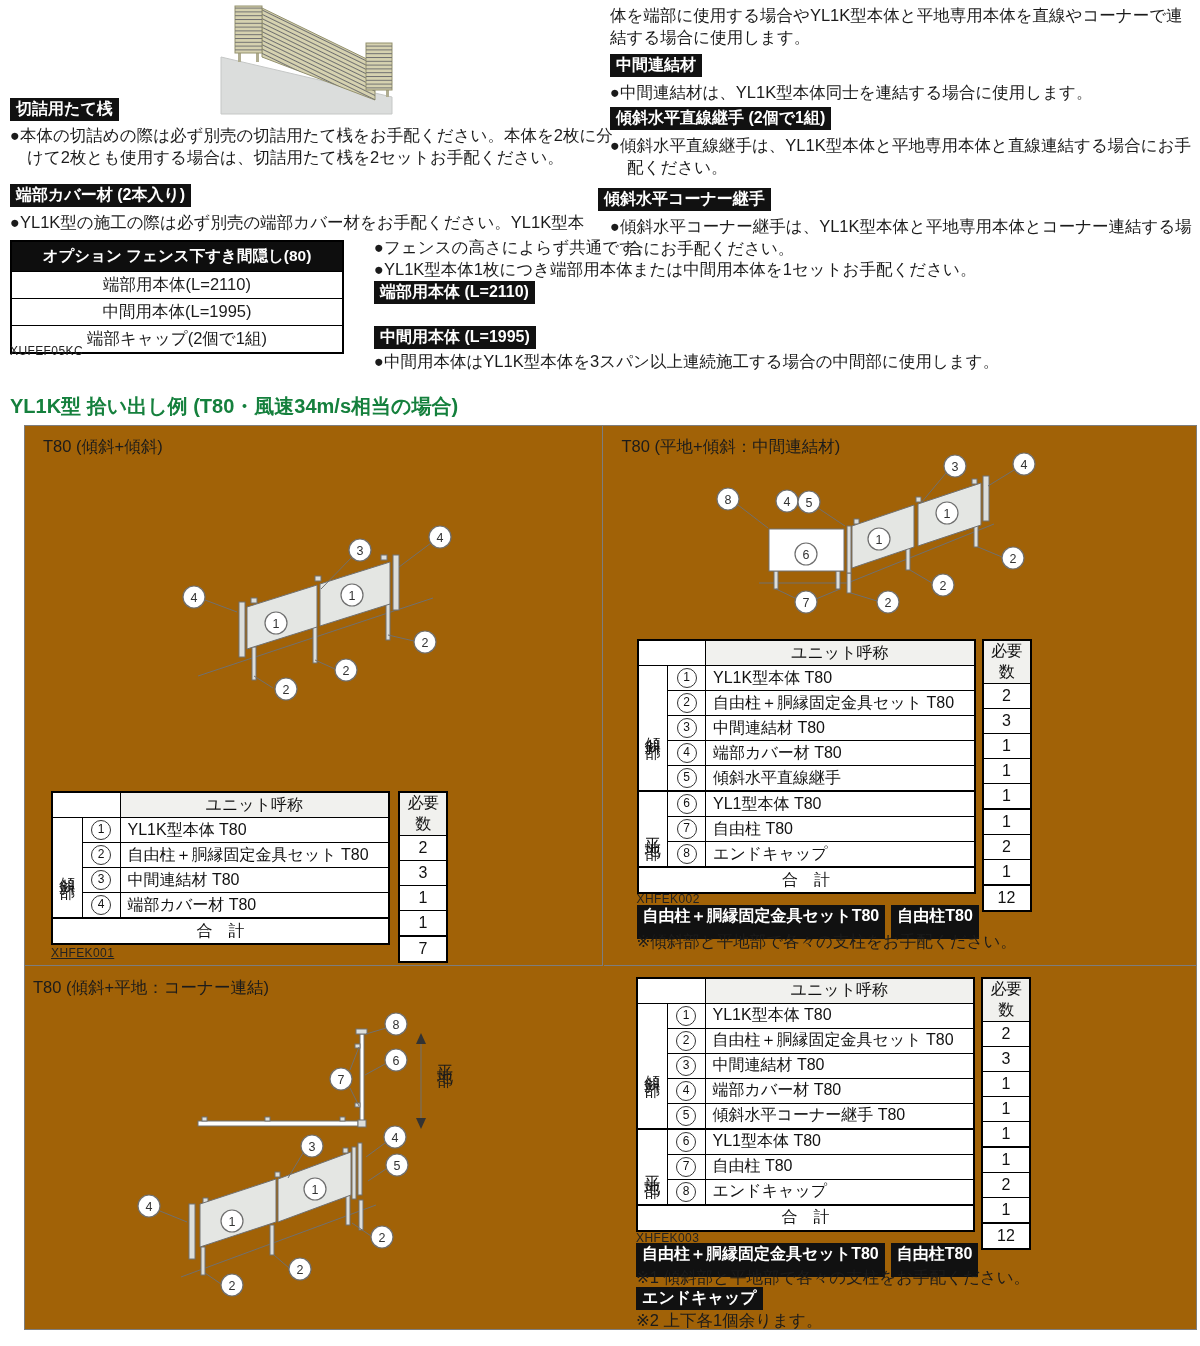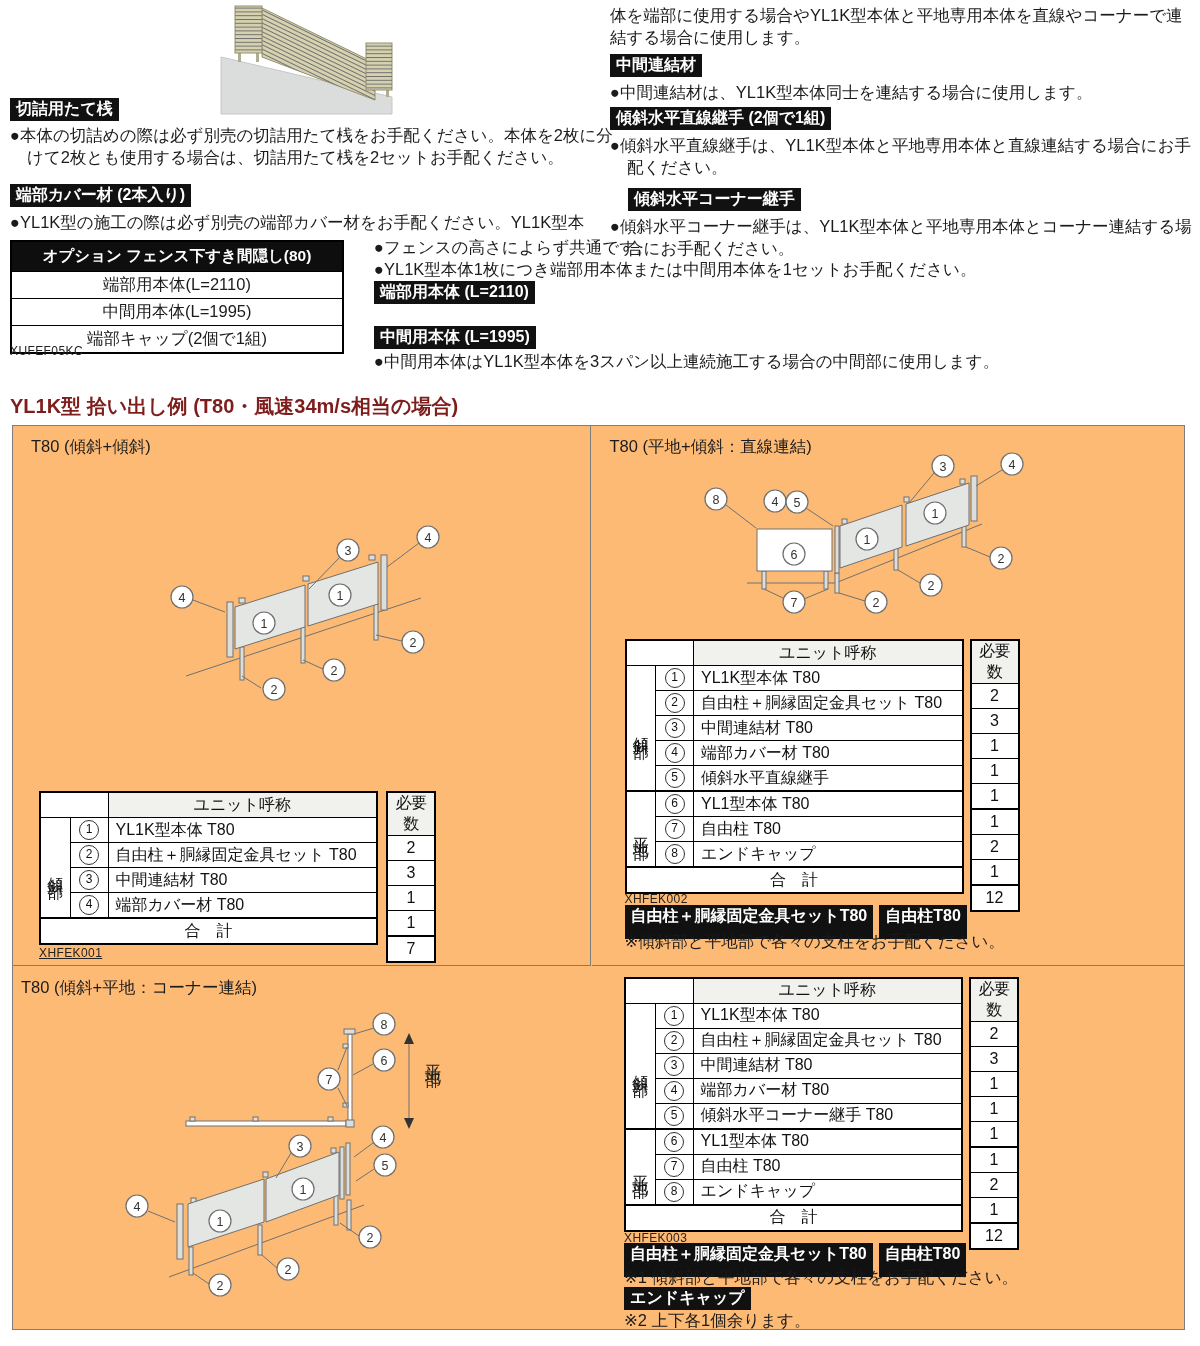--- a/index.html
+++ b/index.html
@@ -5,28 +5,28 @@
   html,body{margin:0;padding:0;background:#fff;}
   #page{position:relative;width:1200px;height:1346px;background:#fff;overflow:hidden;
         font-family:"Liberation Sans","DejaVu Sans",sans-serif;color:#1b1b1b;}
   .t{position:absolute;font-size:16.5px;line-height:1.34;}
   .hang{padding-left:17px;text-indent:-17px;}
   .lbl{position:absolute;background:#111;color:#fff;font-weight:bold;font-size:16px;
        line-height:1;padding:3px 6px 4px;white-space:nowrap;}
   .lbl2{display:inline-block;background:#111;color:#fff;font-weight:bold;font-size:16px;
         line-height:1;padding:3px 6px 15px;white-space:nowrap;}
   .code{position:absolute;font-size:12px;color:#222;letter-spacing:.4px;}
-  .stitle{position:absolute;font-size:20px;font-weight:bold;color:#7f1d1d;}
+  .stitle{position:absolute;font-size:20px;font-weight:bold;color:#15803d;}
   .ptitle{position:absolute;font-size:16.5px;color:#1b1b1b;}
   
   .opt{position:absolute;left:10px;top:240px;width:330px;border:2px solid #000;background:#fff;}
   .opt-h{background:#0e0e0e;color:#fff;font-weight:bold;text-align:center;font-size:15.5px;padding:4px 0;}
   .opt-r{border-top:1px solid #000;text-align:center;font-size:16.5px;padding:2px 0;}
   
-  #grid{position:absolute;left:12px;top:425px;width:1171px;height:903px;border:1.5px solid #7d7d7d;background:#fdba74;}
+  #grid{position:absolute;left:24px;top:425px;width:1171px;height:903px;border:1.5px solid #7d7d7d;background:#a16207;}
   .panel{position:absolute;}
   #p1{left:0;top:0;width:577px;height:539px;border-right:1.5px solid #7d7d7d;border-bottom:1.5px solid #7d7d7d;}
   #p2{left:578.5px;top:0;width:592px;height:539px;border-bottom:1.5px solid #7d7d7d;}
   #p3{left:0;top:540.5px;width:1171px;height:362px;}
   
   .ptab{position:absolute;border-collapse:collapse;table-layout:fixed;background:#fff;border:2px solid #000;}
   .ptab td{border:1px solid #000;height:24px;font-size:16px;padding:0;color:#111;}
   .c-hdr{text-align:center;background:#f1f1ee;}
   .c-name{padding:0 7px !important;white-space:nowrap;}
   .c-no{text-align:center;}
@@ -86,21 +86,21 @@
   <div class="lbl" style="left:10px;top:98px;">切詰用たて桟</div>
   <div class="t hang" style="left:10px;top:124px;width:596px;">●本体の切詰めの際は必ず別売の切詰用たて桟をお手配ください。本体を2枚に分けて2枚とも使用する場合は、切詰用たて桟を2セットお手配ください。</div>
   <div class="lbl" style="left:10px;top:184px;">端部カバー材 (2本入り)</div>
   <div class="t hang" style="left:10px;top:211px;width:596px;">●YL1K型の施工の際は必ず別売の端部カバー材をお手配ください。YL1K型本</div>
 
   <div class="t" style="left:610px;top:4px;width:580px;">体を端部に使用する場合やYL1K型本体と平地専用本体を直線やコーナーで連結する場合に使用します。</div>
   <div class="lbl" style="left:610px;top:54px;">中間連結材</div>
   <div class="t hang" style="left:610px;top:81px;width:580px;">●中間連結材は、YL1K型本体同士を連結する場合に使用します。</div>
   <div class="lbl" style="left:610px;top:107px;">傾斜水平直線継手 (2個で1組)</div>
   <div class="t hang" style="left:610px;top:134px;width:580px;">●傾斜水平直線継手は、YL1K型本体と平地専用本体と直線連結する場合にお手配ください。</div>
-  <div class="lbl" style="left:628px;top:188px;">傾斜水平コーナー継手</div>
+  <div class="lbl" style="left:598px;top:188px;">傾斜水平コーナー継手</div>
   <div class="t hang" style="left:610px;top:215px;width:580px;">●傾斜水平コーナー継手は、YL1K型本体と平地専用本体とコーナー連結する場合にお手配ください。</div>
 
   <div class="opt">
     <div class="opt-h">オプション フェンス下すき間隠し(80)</div>
     <div class="opt-r">端部用本体(L=2110)</div>
     <div class="opt-r">中間用本体(L=1995)</div>
     <div class="opt-r">端部キャップ(2個で1組)</div>
   </div>
   <div class="code" style="left:10px;top:344px;">XUFEF05KC</div>
 
@@ -224,21 +224,21 @@
             </tr>
           <tr class="total">
               <td>7</td>
             </tr>
         </tbody>
       </table>
       <div class="code" style="left:26px;top:520px;text-decoration:underline;">XHFEK001</div>
     </div>
 
     <div class="panel" id="p2">
-      <div class="ptitle" style="left:18px;top:10px;">T80 (平地+傾斜：直線連結)</div>
+      <div class="ptitle" style="left:18px;top:10px;">T80 (平地+傾斜：中間連結材)</div>
       <svg class="diag" width="592" height="210" viewBox="0 0 592 210">
         <line x1="155" y1="157" x2="245" y2="157"></line>
         <line x1="246" y1="156" x2="390" y2="98"></line>
         <g>
           <rect x="170" y="145" width="4" height="18"></rect>
           <rect x="232" y="145" width="4" height="18"></rect>
           <rect x="243" y="147" width="4" height="20"></rect>
           <rect x="302" y="120" width="4" height="24"></rect>
           <rect x="370" y="97" width="4" height="24"></rect>
         </g>

